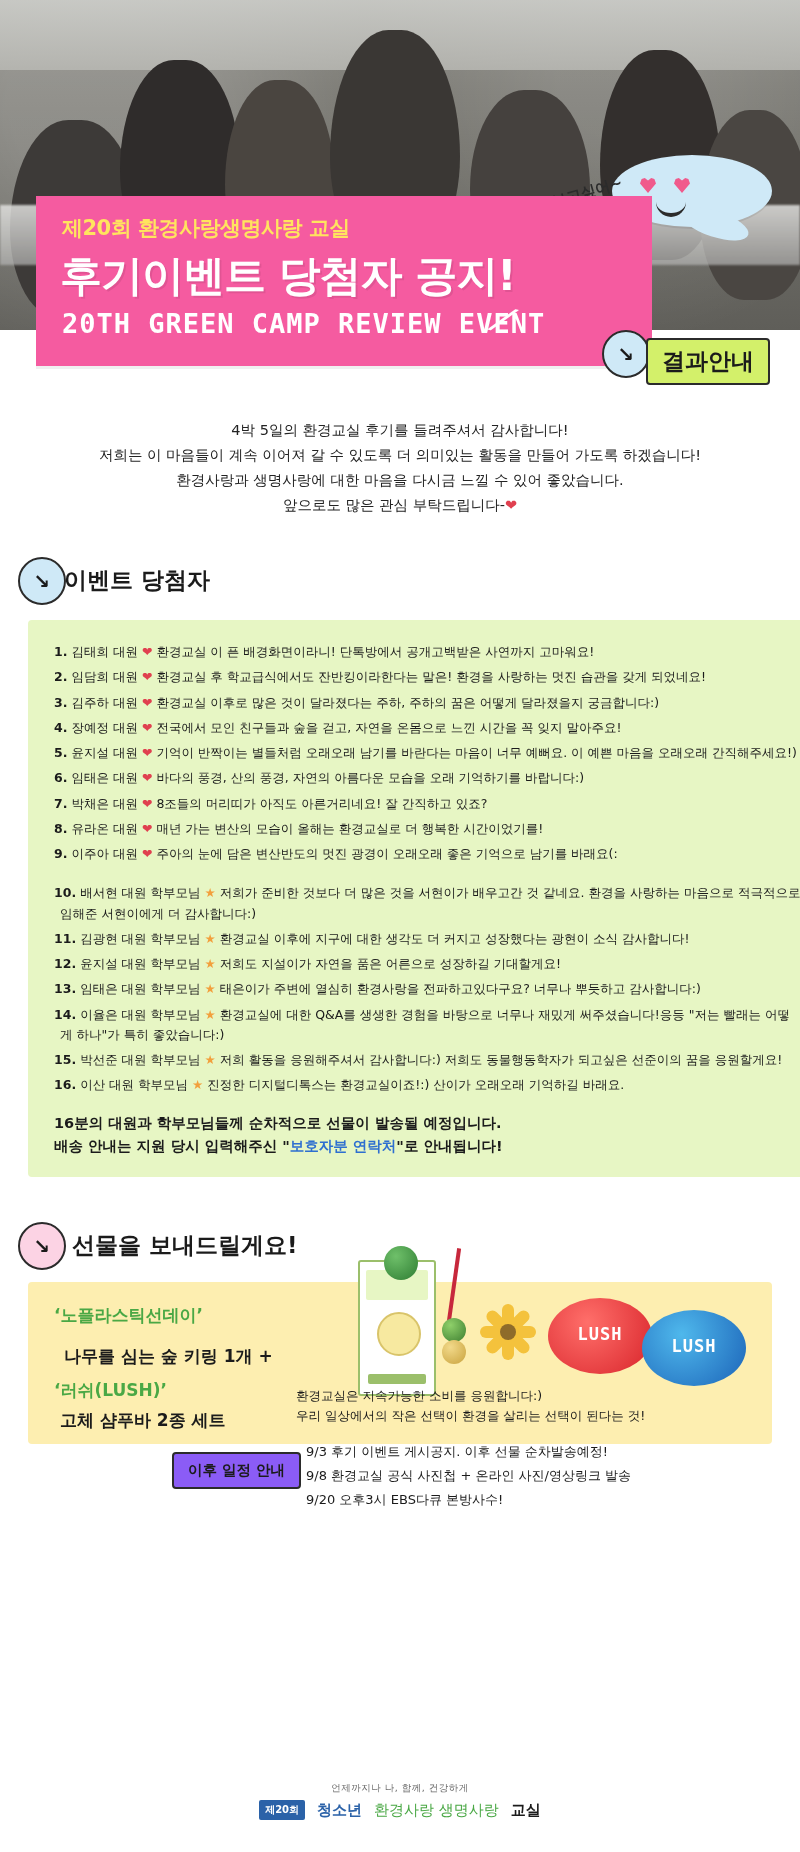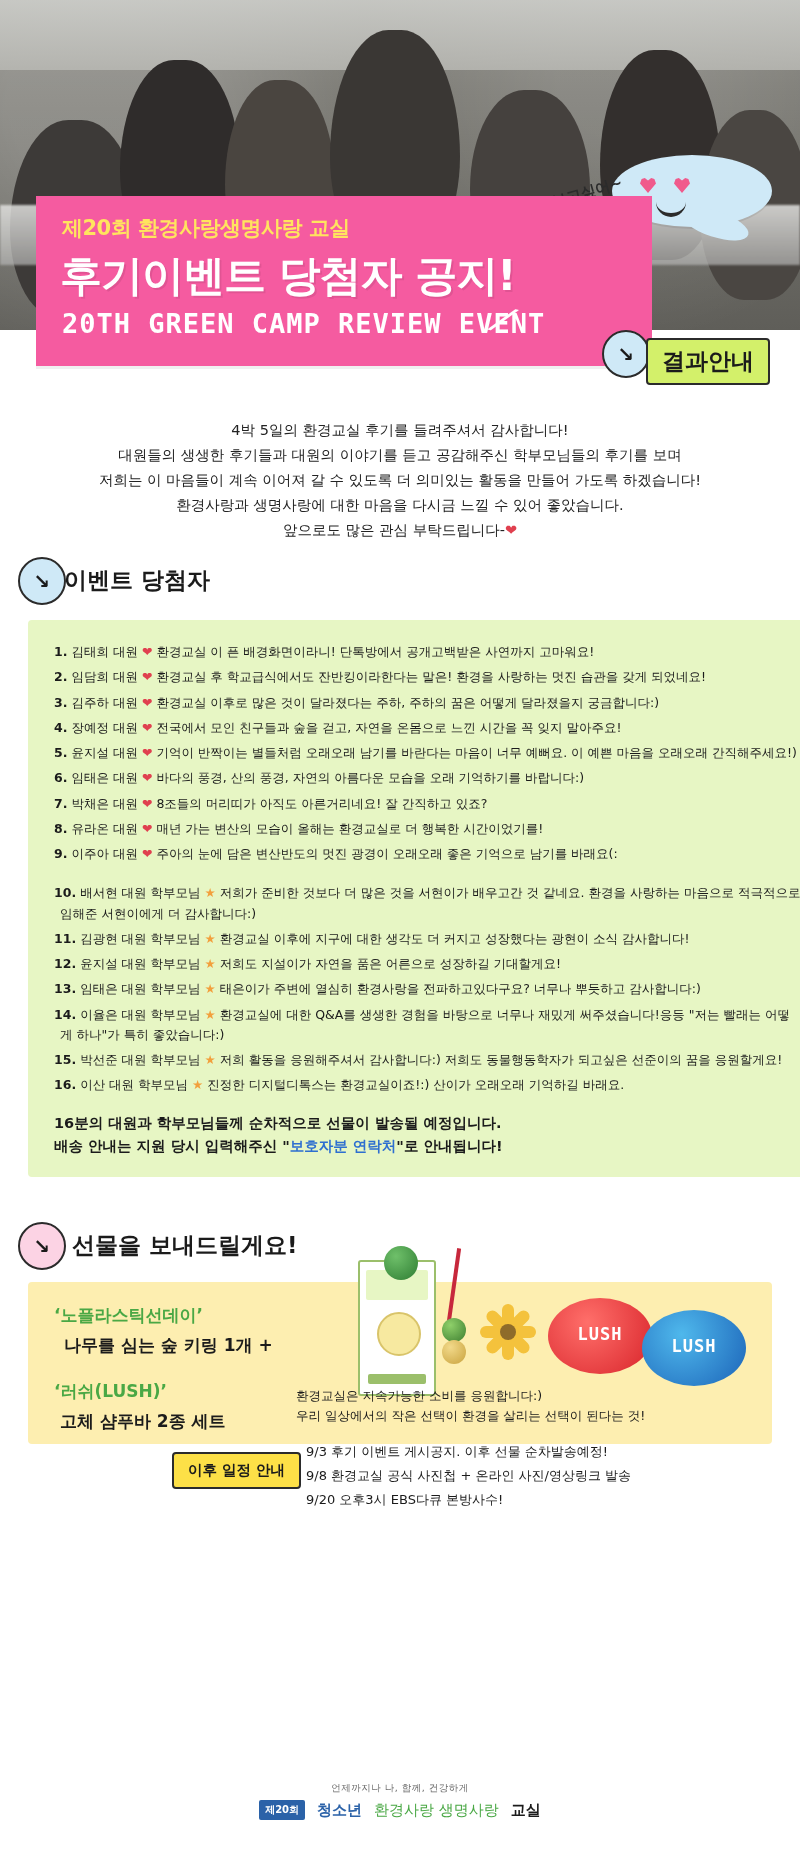--- a/index.html
+++ b/index.html
@@ -156,22 +156,22 @@
   }
   .w-foot .blue{color:#2e6fd0;}
 
   
   .giftbox{
     position:absolute;left:28px;top:1282px;width:744px;height:162px;
     background:#fdeeb0;border-radius:4px;box-sizing:border-box;
   }
   .gift-left{position:absolute;left:26px;top:22px;}
   .gift-left .l1{color:#4aa845;font-size:17px;font-weight:bold;}
-  .gift-left .l2{color:#1b1b1b;font-size:17px;font-weight:bold;margin-top:7px;padding-left:10px;text-align:right;}
-  .gift-left .l3{color:#4aa845;font-size:17px;font-weight:bold;margin-top:23px;}
+  .gift-left .l2{color:#1b1b1b;font-size:17px;font-weight:bold;margin-top:18px;padding-left:10px;text-align:right;}
+  .gift-left .l3{color:#4aa845;font-size:17px;font-weight:bold;margin-top:11px;}
   .gift-left .l4{color:#1b1b1b;font-size:17px;font-weight:bold;margin-top:7px;padding-left:6px;}
   .gift-note{
     position:absolute;left:268px;top:104px;font-size:12.5px;line-height:1.6;color:#1b1b1b;
   }
   
   .pkg{
     position:absolute;left:330px;top:-22px;width:74px;height:132px;
     background:#ffffff;border:2px solid #9bbf6b;border-radius:3px;
   }
   .pkg .pkg-top{position:absolute;left:6px;top:8px;right:6px;height:30px;background:#e7f6c4;border-radius:2px;}
@@ -192,21 +192,21 @@
   .soap.blue{left:614px;top:28px;background:radial-gradient(circle at 38% 32%,#4fb8ec,#1b63b8);}
   .soap .lbl{
     position:absolute;left:0;right:0;top:26px;text-align:center;
     color:#ffffff;font-size:17px;font-weight:bold;letter-spacing:1px;
     font-family:"DejaVu Sans Mono","Liberation Mono",monospace;
   }
 
   
   .sched-chip{
     position:absolute;left:172px;top:1452px;
-    background:#fde047;border:2px solid #2b2b2b;border-radius:4px;
+    background:#8b5cf6;border:2px solid #2b2b2b;border-radius:4px;
     padding:7px 14px;font-size:14.5px;font-weight:bold;color:#1b1b1b;
   }
   .sched-list{
     position:absolute;left:306px;top:1440px;font-size:13px;line-height:1.85;color:#1b1b1b;
   }
 
   
   .footer{
     position:absolute;left:0;right:0;top:1782px;text-align:center;
   }
@@ -254,21 +254,20 @@
     <div class="ko-title">후기이벤트 당첨자 공지!</div>
     <div class="en-title">20TH GREEN CAMP REVIEW EVENT</div>
     <div class="slash">⟋</div>
   </div>
 
   <div class="arrow-circle ac-header">↘</div>
   <div class="result-chip">결과안내</div>
 
   <div class="intro">
     <div>4박 5일의 환경교실 후기를  들려주셔서 감사합니다!</div>
-    <div>대원들의 생생한 후기들과 대원의 이야기를 듣고 공감해주신 학부모님들의 후기를 보며</div>
     <div>저희는 이 마음들이 계속 이어져 갈 수 있도록 더 의미있는 활동을  만들어 가도록 하겠습니다!</div>
     <div>환경사랑과 생명사랑에 대한 마음을 다시금 느낄 수 있어 좋았습니다.</div>
     <div>
       <span>앞으로도 많은 관심 부탁드립니다-</span><span class="heart">❤</span>
     </div>
   </div>
 
   <div class="sec-head sh-winners">
     <div class="arrow-circle">↘</div>
     <div class="txt">후기이벤트 당첨자</div>

